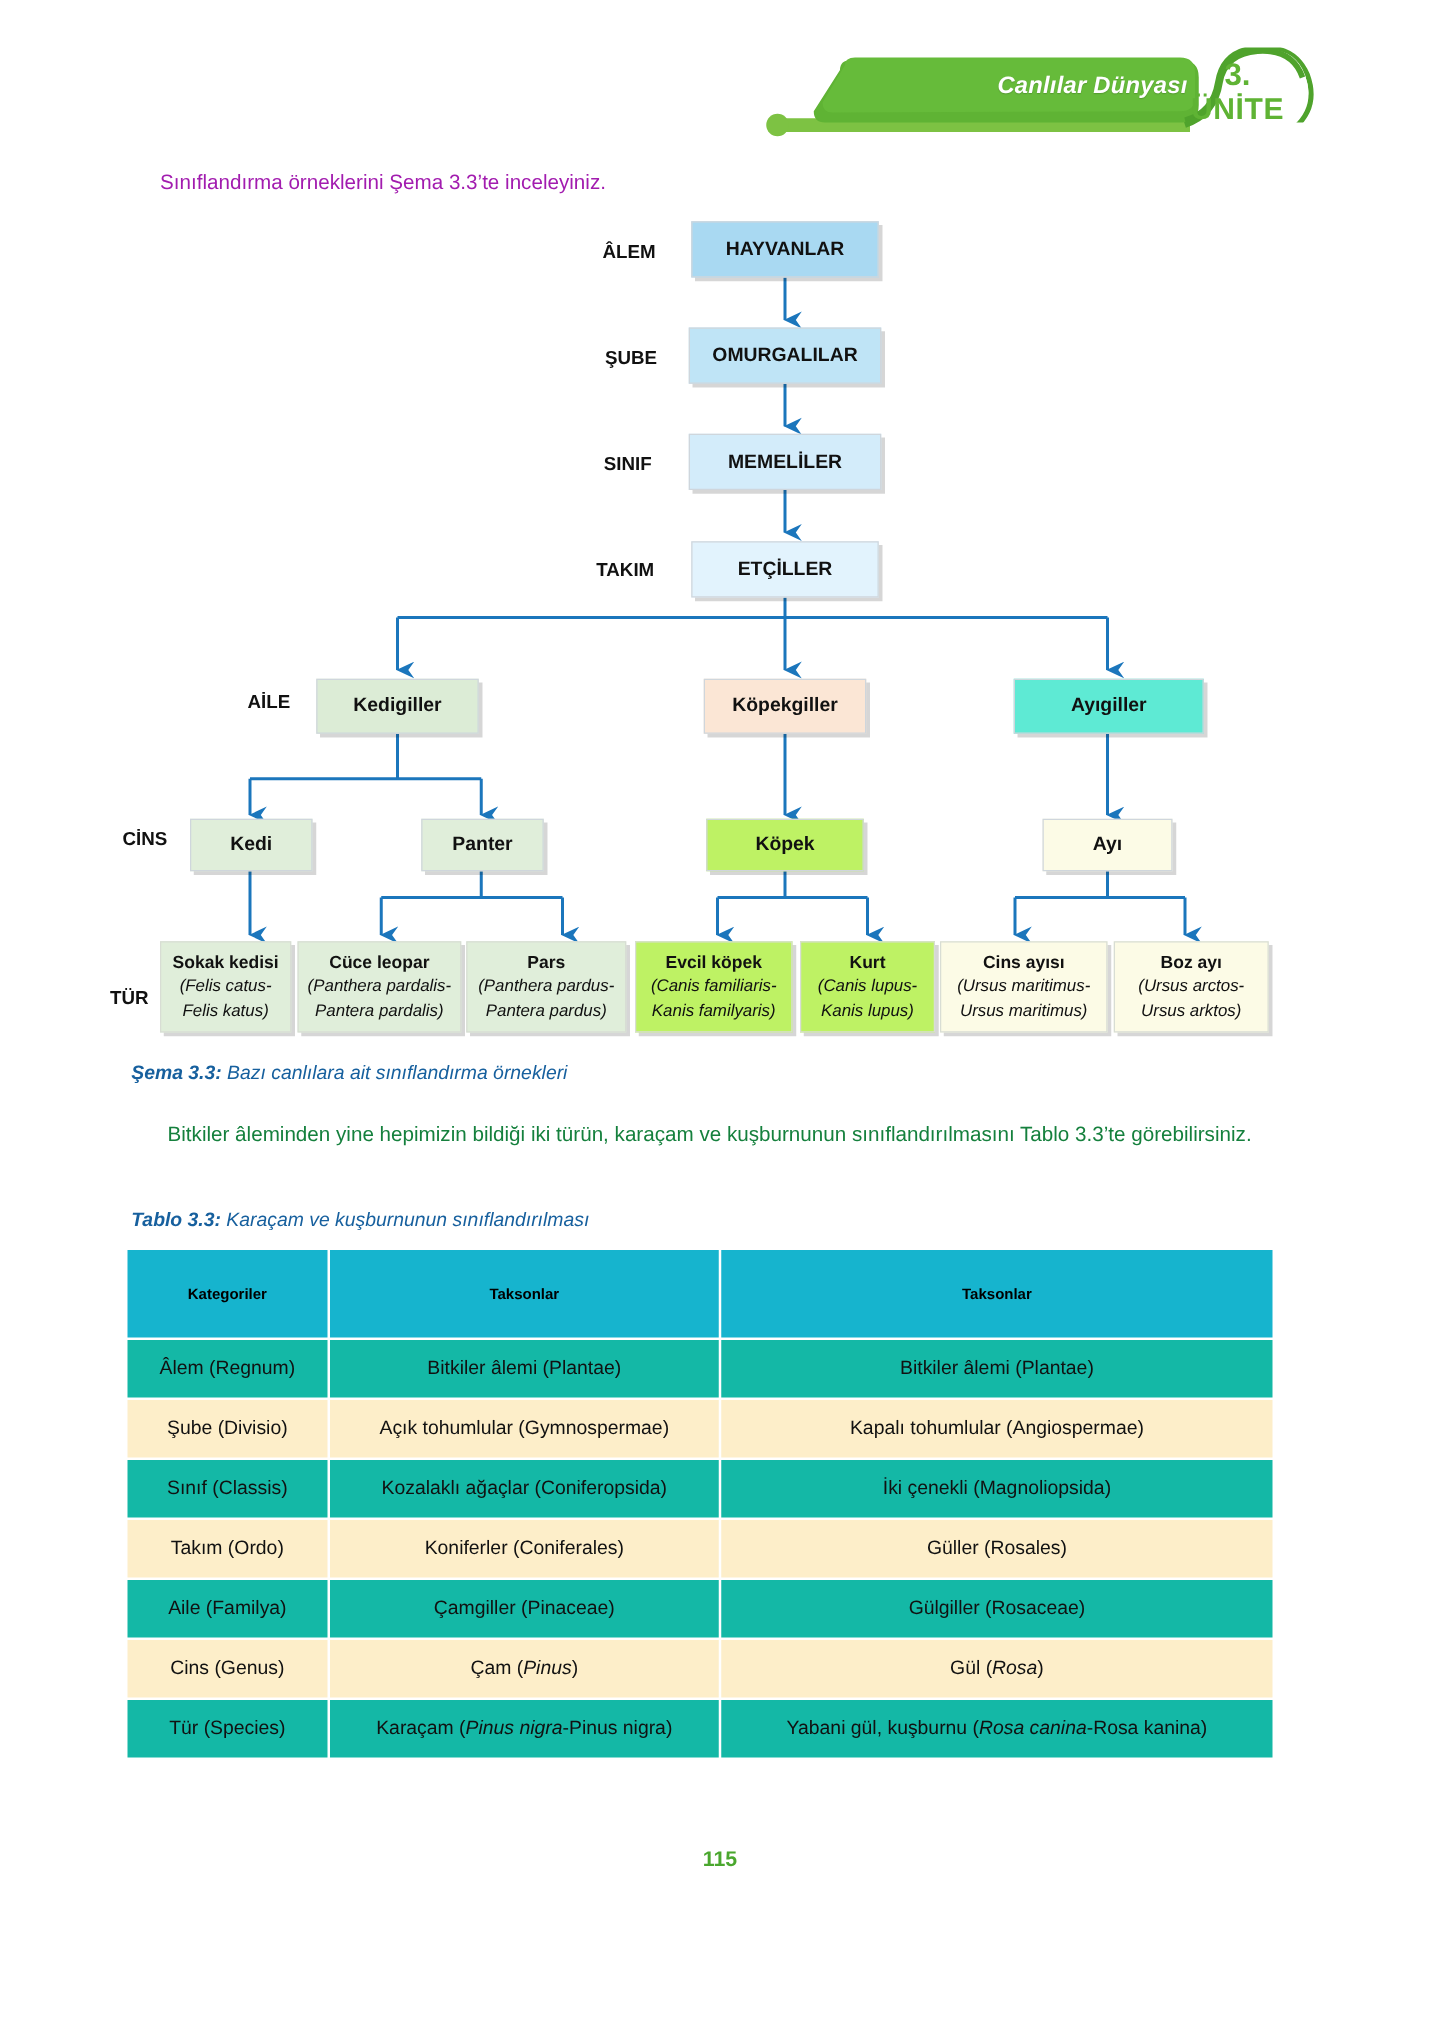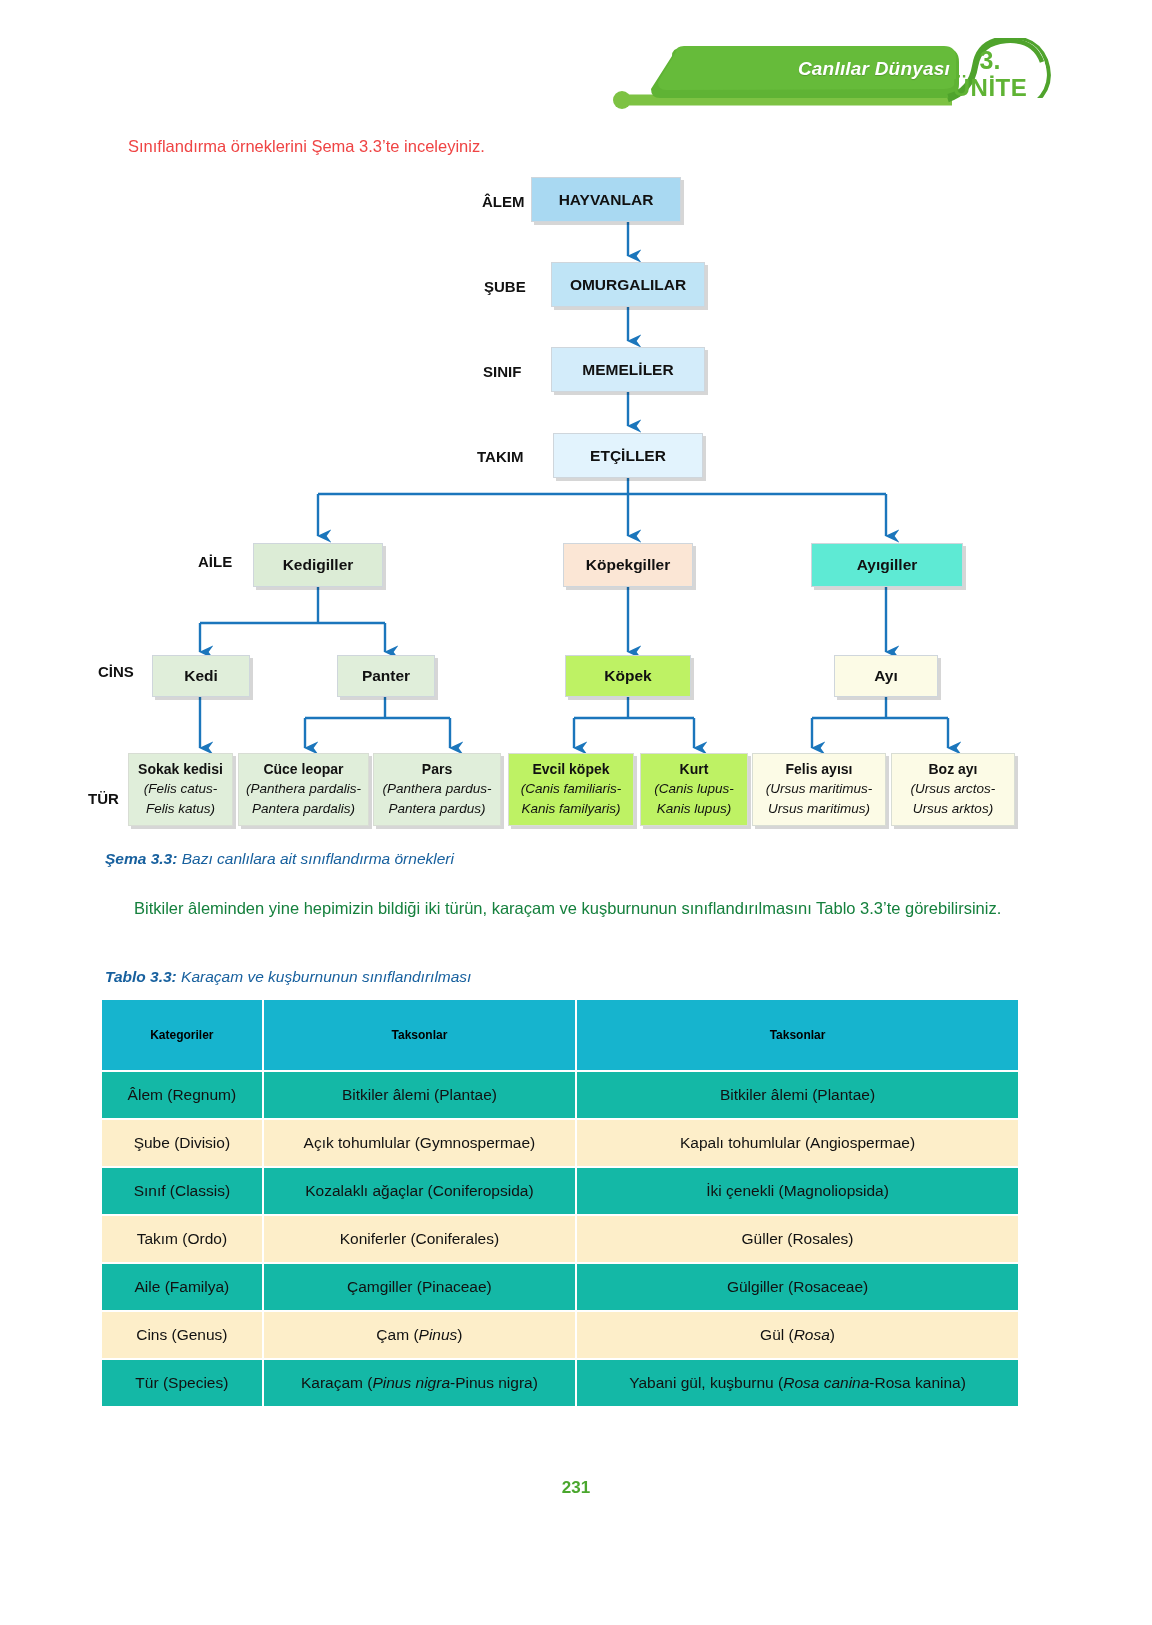--- a/index.html
+++ b/index.html
@@ -30,21 +30,21 @@
     font-size:25px; font-weight:bold; color:#5fb334;
   }
   .hb-unit{
     position:absolute; left:340px; top:36px; width:100px; text-align:center;
     font-size:24px; font-weight:bold; color:#5fb334; letter-spacing:.5px;
   }
 
   
   .intro-line{
     position:absolute; left:128px; top:137px; width:880px;
-    font-size:16.5px; color:#ef4444;
+    font-size:16.5px; color:#a21caf;
   }
   .para-1{
     position:absolute; left:100px; top:893px; width:920px;
     font-size:16.5px; line-height:30px; text-align:justify; color:#15803d;
   }
   .para-1 .indent{ display:inline-block; width:34px; }
 
   .cap-sema{
     position:absolute; left:105px; top:850px;
     font-size:15.5px; font-style:italic; color:#17609e;
@@ -196,21 +196,21 @@
   </svg>
 
   <div class="lvl-label" style="left:482px; top:33px;">ÂLEM</div>
   <div class="lvl-label" style="left:484px; top:118px;">ŞUBE</div>
   <div class="lvl-label" style="left:483px; top:203px;">SINIF</div>
   <div class="lvl-label" style="left:477px; top:288px;">TAKIM</div>
   <div class="lvl-label" style="left:198px; top:393px;">AİLE</div>
   <div class="lvl-label" style="left:98px;  top:503px;">CİNS</div>
   <div class="lvl-label" style="left:88px;  top:630px;">TÜR</div>
 
-  <div class="node c-blue1" style="left:531px; top:17px; width:150px; height:45px;text-align:right;">HAYVANLAR</div>
+  <div class="node c-blue1" style="left:553px; top:17px; width:150px; height:45px;text-align:right;">HAYVANLAR</div>
   <div class="node c-blue2" style="left:551px; top:102px; width:154px; height:45px;">OMURGALILAR</div>
   <div class="node c-blue3" style="left:551px; top:187px; width:154px; height:45px;">MEMELİLER</div>
   <div class="node c-blue4" style="left:553px; top:273px; width:150px; height:45px;">ETÇİLLER</div>
 
   <div class="node c-green" style="left:253px; top:383px; width:130px; height:44px;">Kedigiller</div>
   <div class="node c-peach" style="left:563px; top:383px; width:130px; height:44px;">Köpekgiller</div>
   <div class="node c-cream" style="left:811px; top:383px; width:152px; height:44px;">Ayıgiller</div>
 
   <div class="node c-green2" style="left:152px; top:495px; width:98px;  height:42px;">Kedi</div>
   <div class="node c-green2" style="left:337px; top:495px; width:98px;  height:42px;">Panter</div>
@@ -236,21 +236,21 @@
     <span class="sp-name">Evcil köpek</span>
     <span class="sp-sci">(Canis familiaris-</span>
     <span class="sp-tr">Kanis familyaris)</span>
   </div>
   <div class="species c-peach2" style="left:640px; top:593px; width:108px;">
     <span class="sp-name">Kurt</span>
     <span class="sp-sci">(Canis lupus-</span>
     <span class="sp-tr">Kanis lupus)</span>
   </div>
   <div class="species c-cream2" style="left:752px; top:593px; width:134px;">
-    <span class="sp-name">Felis ayısı</span>
+    <span class="sp-name">Cins ayısı</span>
     <span class="sp-sci">(Ursus maritimus-</span>
     <span class="sp-tr">Ursus maritimus)</span>
   </div>
   <div class="species c-cream2" style="left:891px; top:593px; width:124px;">
     <span class="sp-name">Boz ayı</span>
     <span class="sp-sci">(Ursus arctos-</span>
     <span class="sp-tr">Ursus arktos)</span>
   </div>
 </div>
 
@@ -300,13 +300,13 @@
         <td class="c3">Gül (<i>Rosa</i>)</td>
       </tr>
       <tr class="rb">
         <td class="cat">Tür (Species)</td>
         <td class="c2">Karaçam (<i>Pinus nigra</i>-Pinus nigra)</td>
         <td class="c3">Yabani gül, kuşburnu (<i>Rosa canina</i>-Rosa kanina)</td>
       </tr>
     </tbody>
 </table>
 
-<div class="page-no">231</div>
+<div class="page-no">115</div>
 
 </body></html>

